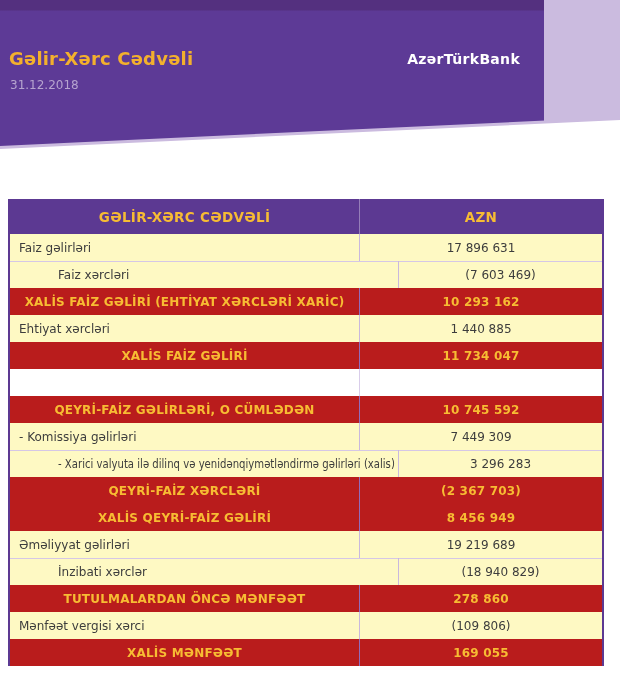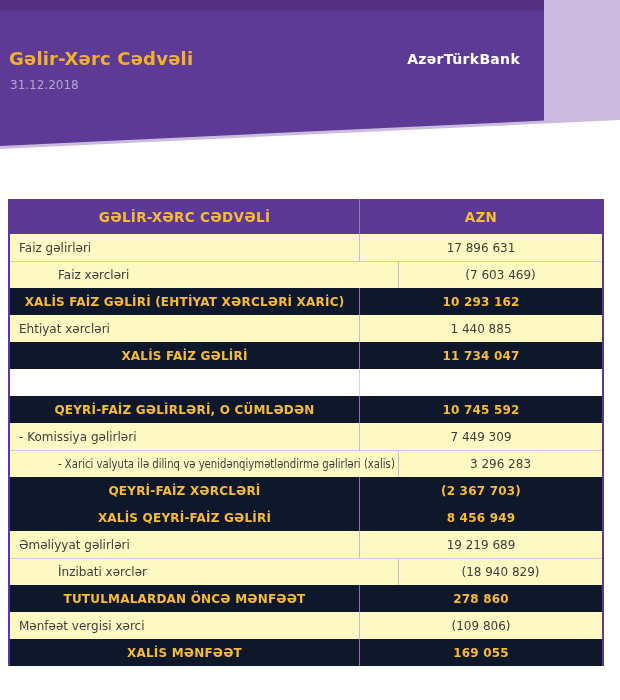--- a/index.html
+++ b/index.html
@@ -50,21 +50,21 @@
     font-size:13.5px;font-weight:bold;color:#f7bc33;letter-spacing:0.3px;white-space:nowrap;
   }
   .row.head .c2{border-left:1px solid rgba(255,255,255,0.35);}
   
   .row.item{height:27px;background:#fef9c3;}
   .row.item + .row.item{box-shadow:inset 0 1px 0 #d5c7e6;padding-left:39px;}
   .row.item .c1{padding-left:9px;}
   .row.item span{font-size:12px;color:#3d3d3d;white-space:nowrap;}
   .row.item .c2{border-left:1px solid #c9b8de;}
   
-  .row.total{height:27px;background:#0f172a;}
+  .row.total{height:27px;background:#b91c1c;}
   .row.total .c1{justify-content:center;}
   .row.total span{
     font-size:12px;font-weight:bold;color:#f7bc33;letter-spacing:0.2px;white-space:nowrap;
   }
   .row.total .c2{border-left:1px solid #8f6cbd;text-align:center;}
   
   .row.spacer{height:27px;background:#ffffff;}
   .row.spacer .c2{border-left:1px solid #d9cdea;}
   .fit{display:inline-block;transform-origin:left center;}
 </style>

